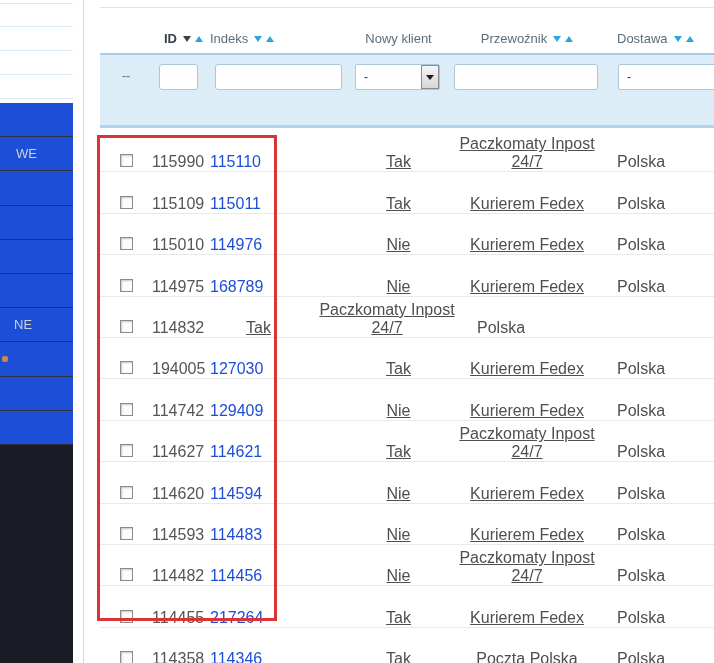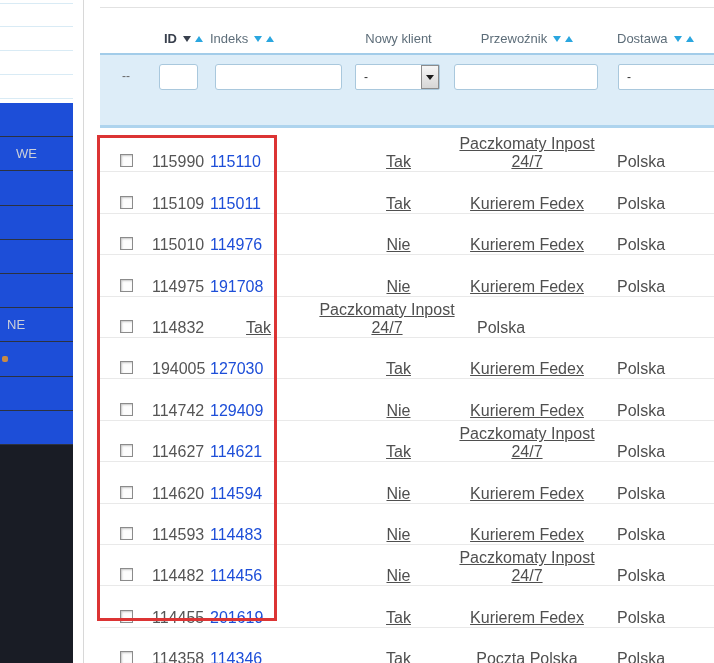--- a/index.html
+++ b/index.html
@@ -101,21 +101,21 @@
     </div>
     <div class="menu-item" style="padding-left: 0px;">
       <span></span>
     </div>
     <div class="menu-item" style="padding-left: 0px;">
       <span></span>
     </div>
     <div class="menu-item" style="padding-left: 0px;">
       <span></span>
     </div>
-    <div class="menu-item" style="padding-left: 7px;">
+    <div class="menu-item" style="padding-left: 14px;">
       <span>NE</span>
     </div>
     <div class="menu-item" style="padding-left: 1px;">
       <span class="accent-dot"></span>
       <span></span>
     </div>
     <div class="menu-item" style="padding-left: 0px;">
       <span></span>
     </div>
     <div class="menu-item" style="padding-left: 0px;">
@@ -222,21 +222,21 @@
     <div class="cell c-nowy">Nie</div>
     <div class="cell c-przew">Kurierem Fedex</div>
     <div class="cell c-dost">Polska</div>
   </div>
 
   <div class="row">
     <div class="cell c-check">
       <span class="checkbox"></span>
     </div>
     <div class="cell c-id">114975</div>
-    <div class="cell c-indeks">191708</div>
+    <div class="cell c-indeks">168789</div>
     <div class="cell c-nowy">Nie</div>
     <div class="cell c-przew">Kurierem Fedex</div>
     <div class="cell c-dost">Polska</div>
   </div>
 
   <div class="row">
     <div class="cell c-check">
       <span class="checkbox"></span>
     </div>
     <div class="cell c-id">114832</div>
@@ -309,21 +309,21 @@
     <div class="cell c-nowy">Nie</div>
     <div class="cell c-przew">Paczkomaty Inpost 24/7</div>
     <div class="cell c-dost">Polska</div>
   </div>
 
   <div class="row">
     <div class="cell c-check">
       <span class="checkbox"></span>
     </div>
     <div class="cell c-id">114455</div>
-    <div class="cell c-indeks">201619</div>
+    <div class="cell c-indeks">217264</div>
     <div class="cell c-nowy">Tak</div>
     <div class="cell c-przew">Kurierem Fedex</div>
     <div class="cell c-dost">Polska</div>
   </div>
 
   <div class="row">
     <div class="cell c-check">
       <span class="checkbox"></span>
     </div>
     <div class="cell c-id">114358</div>

